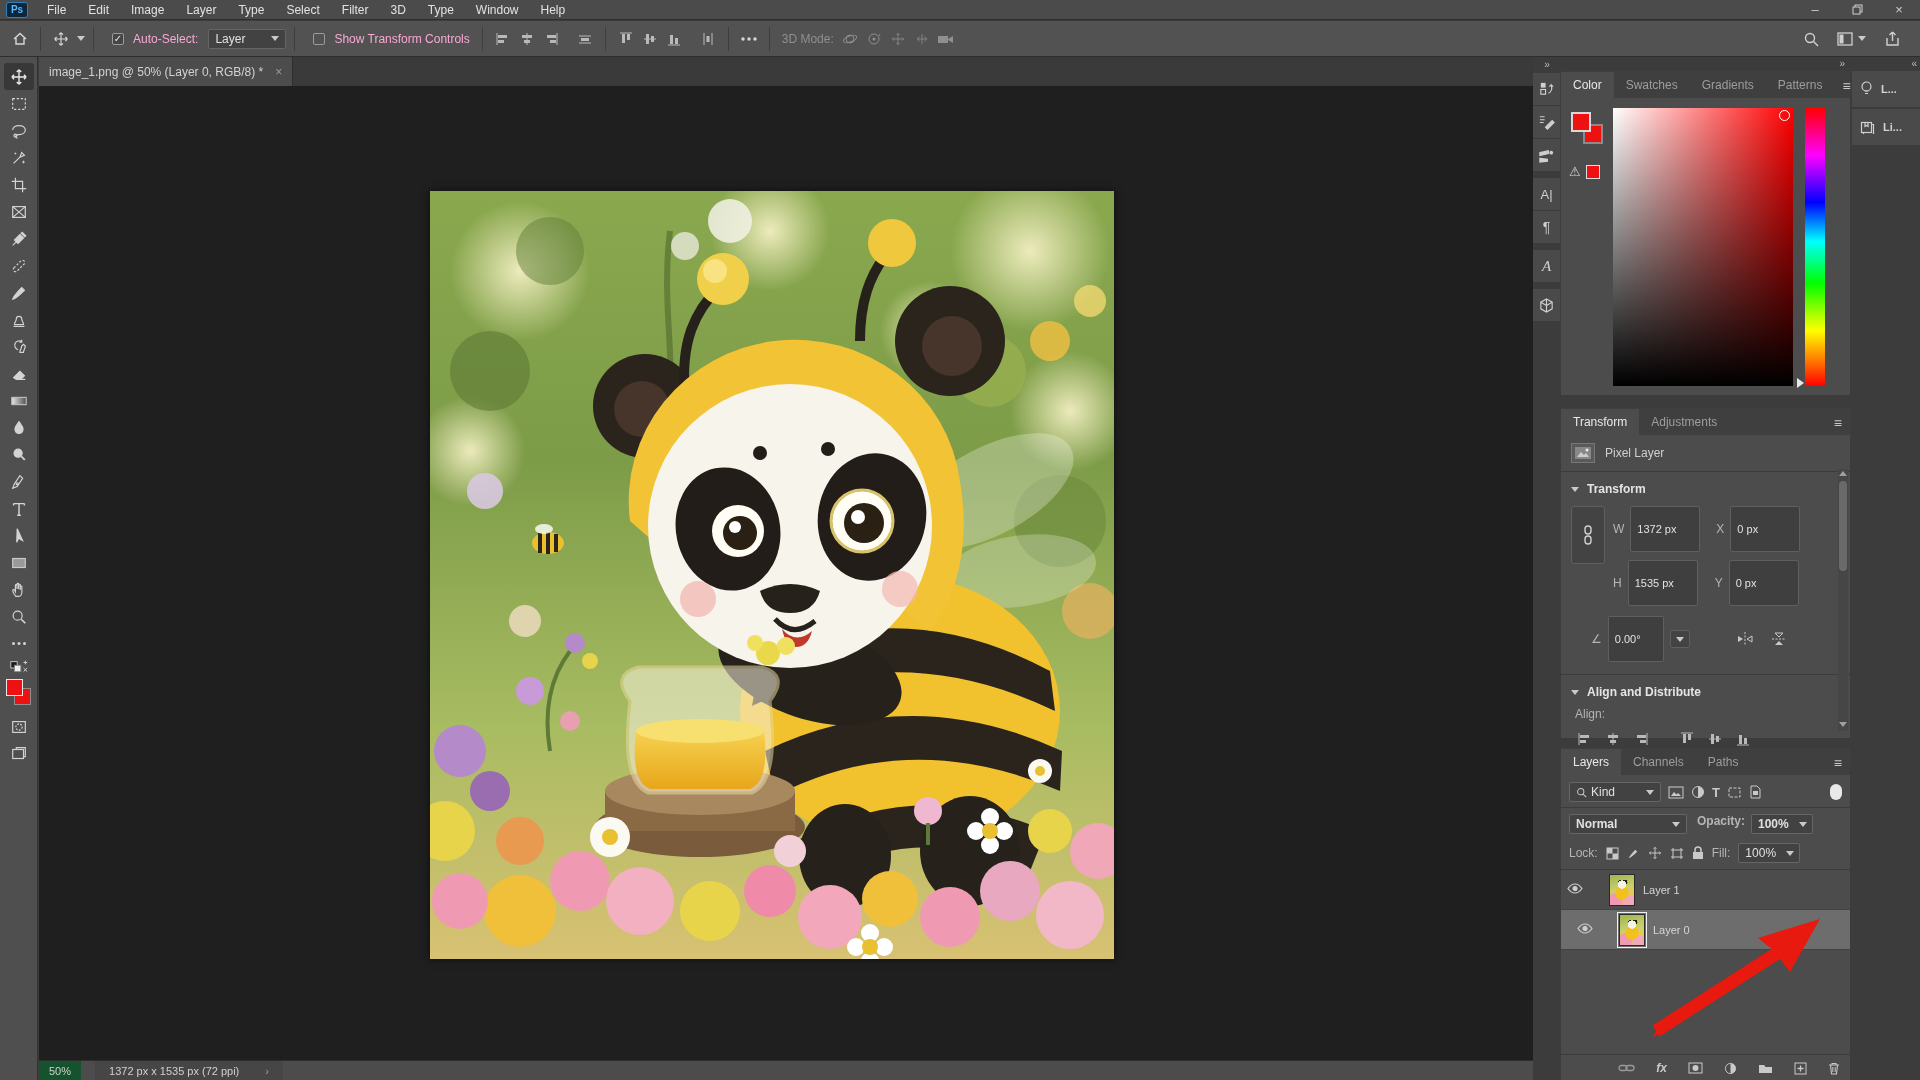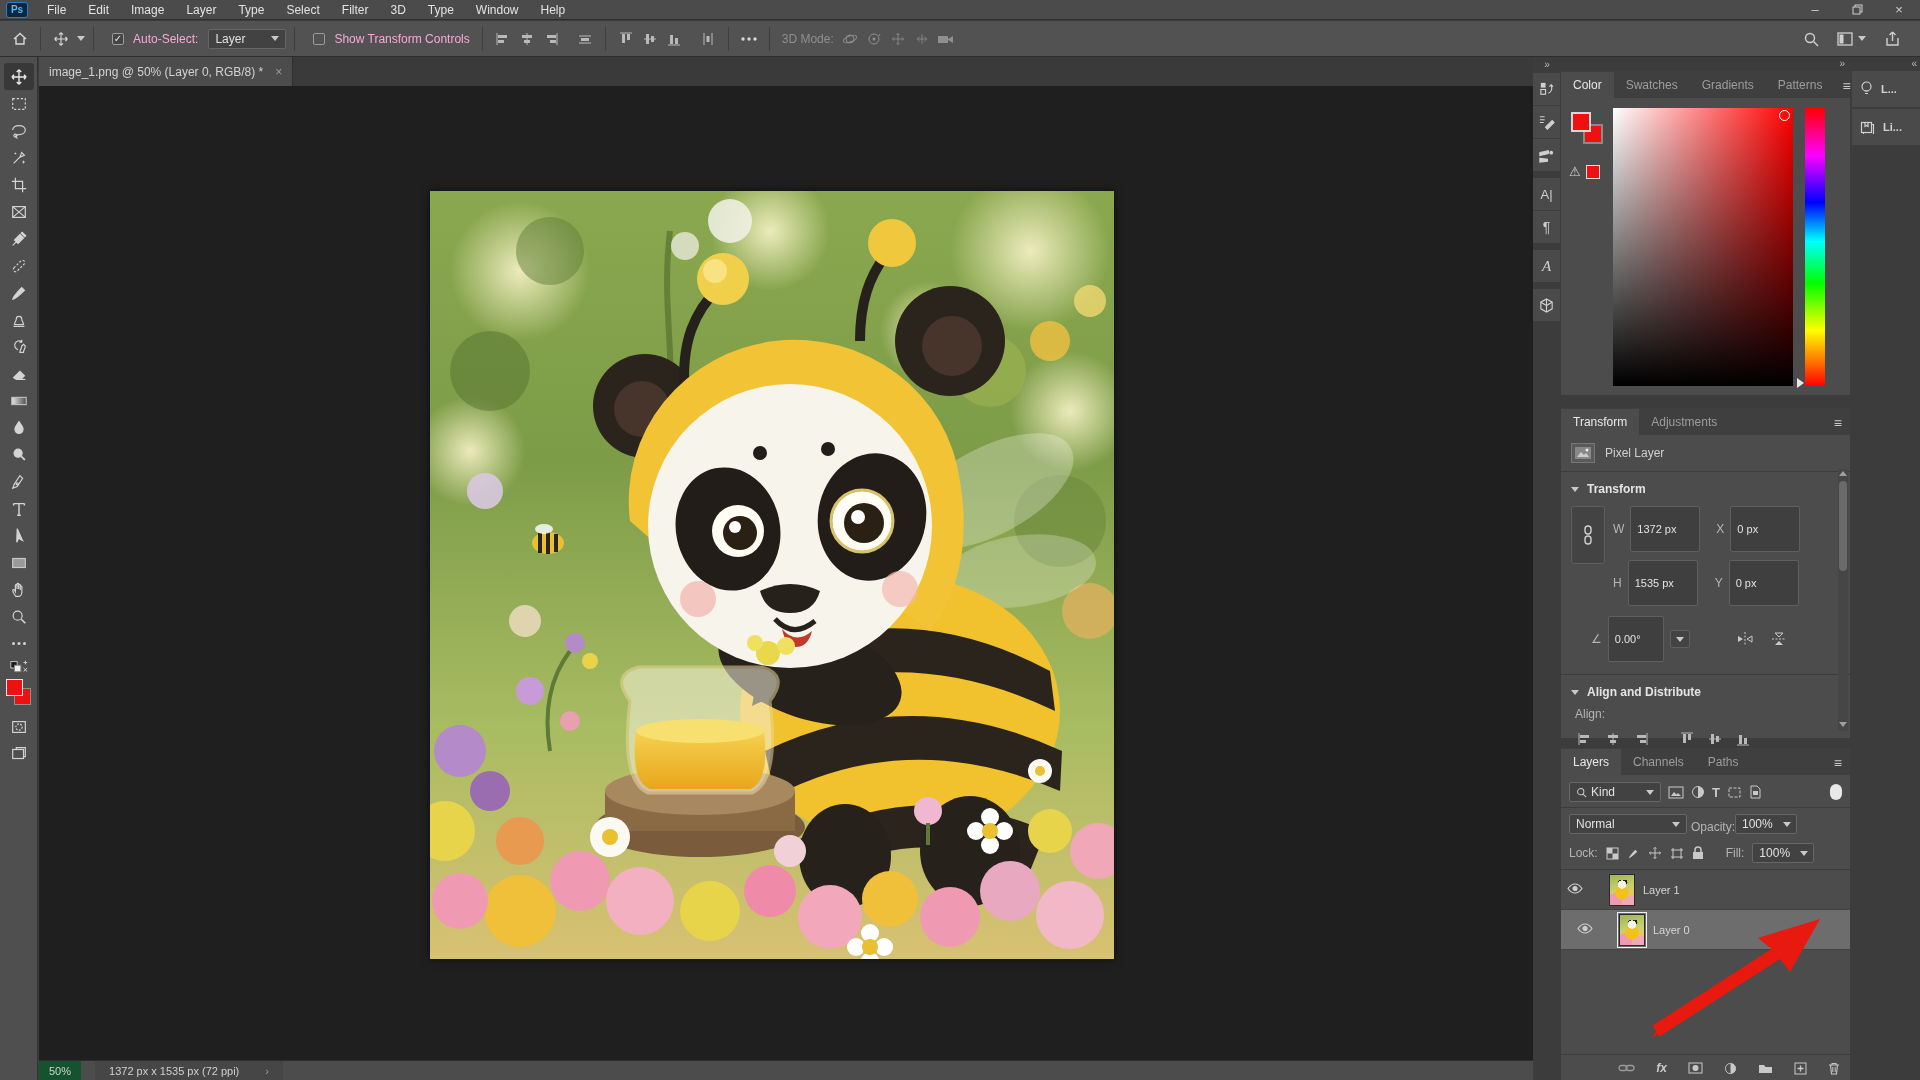--- a/index.html
+++ b/index.html
@@ -825,21 +825,21 @@
         <svg width="15" height="13" viewBox="0 0 15 13">
             <rect x="2" y="2" width="11" height="9" stroke="#c9c9c9" fill="none" stroke-dasharray="3 1.5"></rect>
           </svg>
         <svg width="13" height="14" viewBox="0 0 13 14">
             <path d="M2 1h6l3 3v9H2z" stroke="#c9c9c9" fill="none"></path>
             <rect x="4" y="6" width="5" height="4" fill="#c9c9c9"></rect>
           </svg>
         <div style="margin-left:auto; width:12px; height:16px; background:#e8e8e8; border-radius:6px;"></div>
       </div>
 
-      <div style="display:flex; align-items:flex-end; padding:6px 8px 5px;">
+      <div style="display:flex; align-items:flex-start; gap:6px; padding:6px 8px 5px;font-weight:bold;">
         <div class="dropdown" style="width:118px;">
           <span style="flex:1">Normal</span>
           <div class="chev"></div>
         </div>
         <span style="color:#b5b5b5; margin-left:4px;">Opacity:</span>
         <div class="dropdown" style="width:62px;">
           <span style="flex:1">100%</span>
           <div class="chev"></div>
         </div>
       </div>
@@ -858,21 +858,21 @@
             <path d="M10 2v16M2 10h16M10 2l-2 2M10 2l2 2M10 18l-2-2M10 18l2-2M2 10l2-2M2 10l2 2M18 10l-2-2M18 10l-2 2" stroke="#c9c9c9" fill="none" stroke-width="1.4"></path>
           </svg>
         <svg width="14" height="13" viewBox="0 0 14 13">
             <rect x="3" y="3" width="8" height="7" stroke="#c9c9c9" fill="none"></rect>
             <path d="M1 3h2M11 3h2M1 10h2M11 10h2M3 1v2M3 10v2M11 1v2M11 10v2" stroke="#c9c9c9"></path>
           </svg>
         <svg width="12" height="14" viewBox="0 0 12 14">
             <rect x="1" y="6" width="10" height="7" fill="#c9c9c9"></rect>
             <path d="M3 6V4a3 3 0 016 0v2" stroke="#c9c9c9" fill="none" stroke-width="1.5"></path>
           </svg>
-        <span style="color:#b5b5b5; margin-left:14px;">Fill:</span>
+        <span style="color:#b5b5b5; ">Fill:</span>
         <div class="dropdown" style="width:62px;">
           <span style="flex:1">100%</span>
           <div class="chev"></div>
         </div>
       </div>
 
       <div class="layer-row">
         <span class="eye"><svg width="16" height="11" viewBox="0 0 16 11">
               <path d="M1 5.5C3 2.5 5.5 1 8 1s5 1.5 7 4.5C13 8.5 10.5 10 8 10S3 8.5 1 5.5z"></path>
               <circle cx="8" cy="5.5" r="2" fill="#cfcfcf"></circle>

